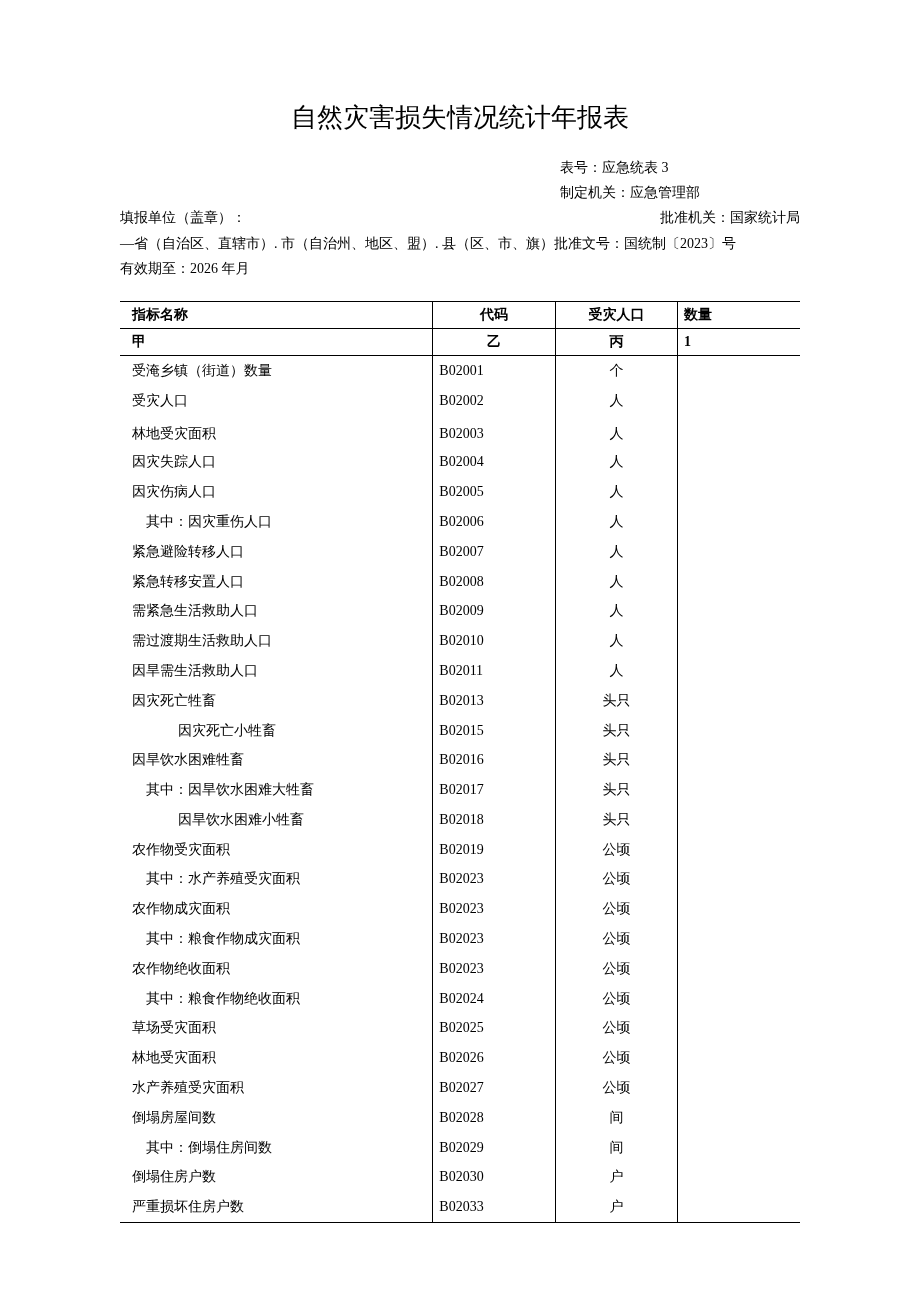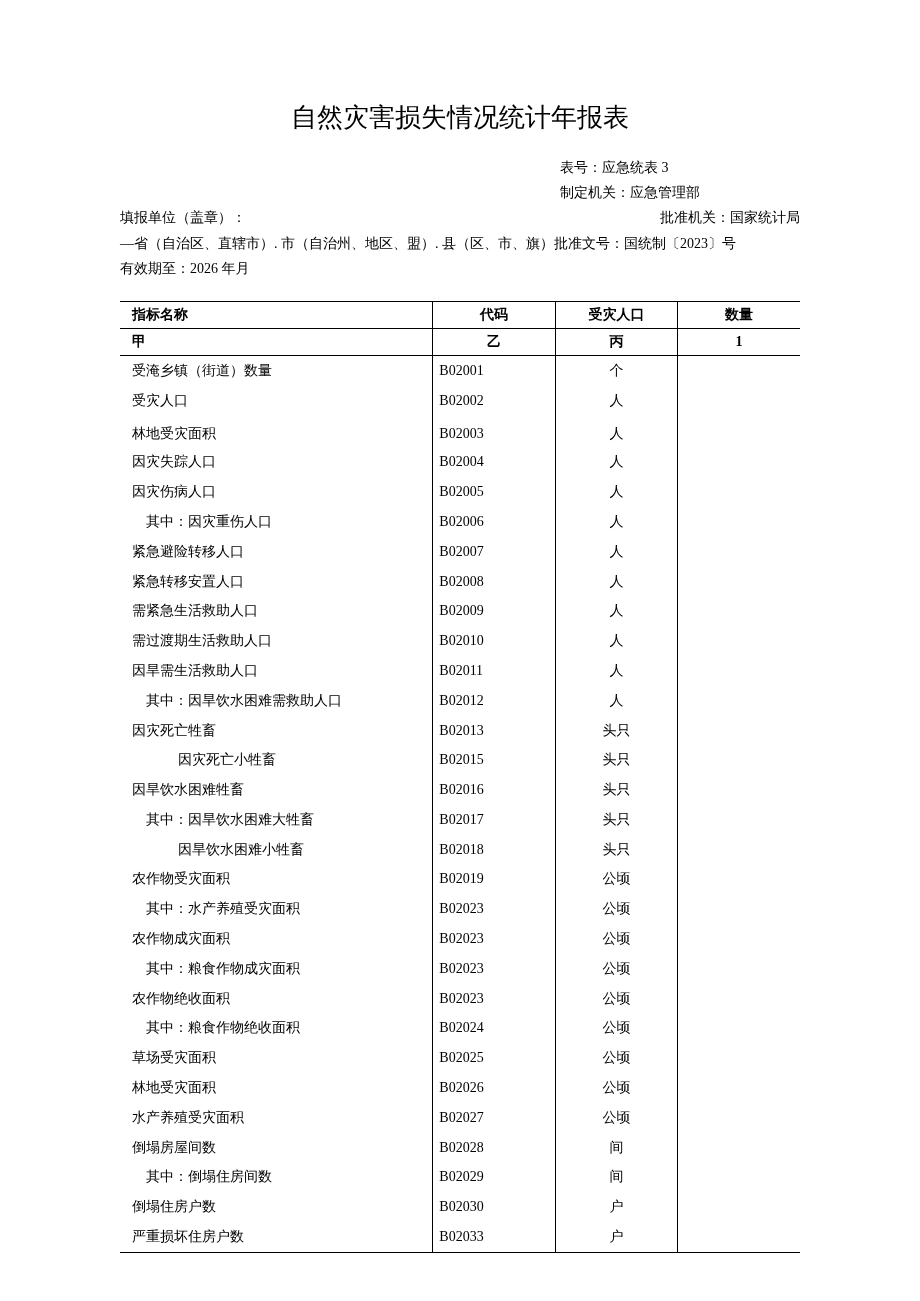--- a/index.html
+++ b/index.html
@@ -57,21 +57,21 @@
     tbody td {
       padding: 3px 6px;
       border-left: 1px solid #000;
       line-height: 1.7;
     }
     tbody td:first-child { border-left: none; }
     tbody tr:last-child { border-bottom: 1px solid #000; }
     .col-name { width: 46%; text-align: left; padding-left: 12px; }
     .col-code { width: 18%; }
     .col-unit { width: 18%; text-align: center; }
-    .col-qty  { width: 18%; text-align: center; }
+    .col-qty  { width: 18%; text-align: left; }
     .indent-1 { padding-left: 26px !important; }
     .indent-2 { padding-left: 58px !important; }
     .spacer td { padding-top: 6px; padding-bottom: 2px; }
   </style>
 </head>
 <body>
 
 <h1>自然灾害损失情况统计年报表</h1>
 
 <div class="meta-section">
@@ -171,26 +171,20 @@
         <td class="col-unit">人</td>
         <td class="col-qty"></td>
       </tr>
       <tr>
         <td class="col-name">因旱需生活救助人口</td>
         <td class="col-code">B02011</td>
         <td class="col-unit">人</td>
         <td class="col-qty"></td>
       </tr>
       <tr>
-        <td class="col-name indent-1">其中：因旱饮水困难需救助人口</td>
-        <td class="col-code">B02012</td>
-        <td class="col-unit">人</td>
-        <td class="col-qty"></td>
-      </tr>
-      <tr>
         <td class="col-name">因灾死亡牲畜</td>
         <td class="col-code">B02013</td>
         <td class="col-unit">头只</td>
         <td class="col-qty"></td>
       </tr>
       <tr>
         <td class="col-name indent-2">因灾死亡小牲畜</td>
         <td class="col-code">B02015</td>
         <td class="col-unit">头只</td>
         <td class="col-qty"></td>

